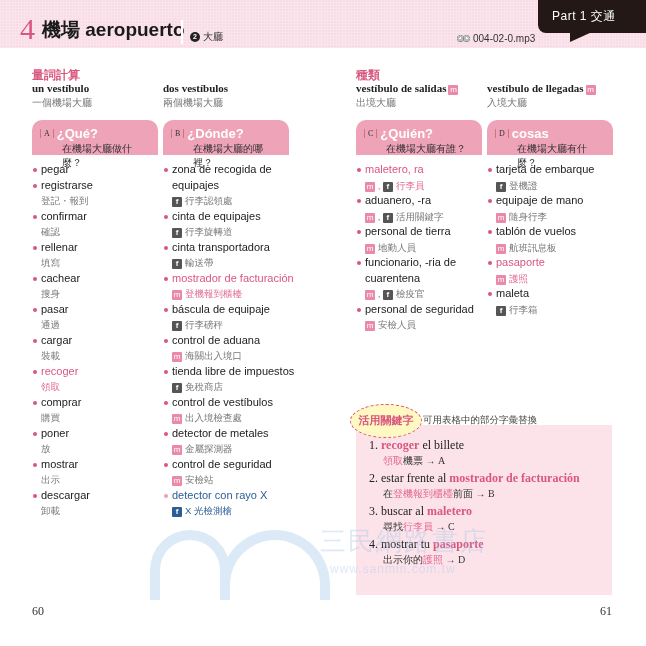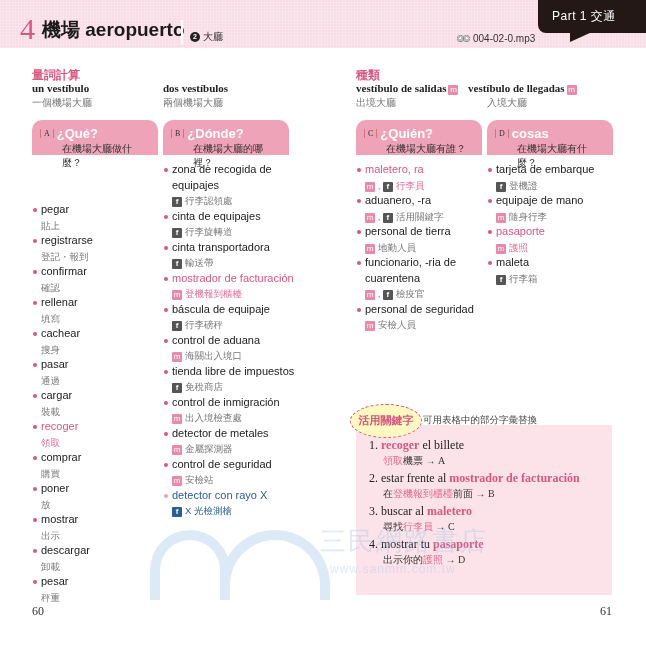--- a/index.html
+++ b/index.html
@@ -132,44 +132,43 @@
 
 <div class="sec-heading" style="left:32px; top:67px;">量詞計算</div>
 <div class="sp-word" style="left:32px; top:82px;">un vestíbulo</div>
 <div class="zh-word" style="left:32px; top:96px;">一個機場大廳</div>
 <div class="sp-word" style="left:163px; top:82px;">dos vestíbulos</div>
 <div class="zh-word" style="left:163px; top:96px;">兩個機場大廳</div>
 
 <div class="sec-heading" style="left:356px; top:67px;">種類</div>
 <div class="sp-word" style="left:356px; top:82px;"><span>vestíbulo de salidas</span><span class="m-badge">m</span></div>
 <div class="zh-word" style="left:356px; top:96px;">出境大廳</div>
-<div class="sp-word" style="left:468px; top:82px;"><span>vestíbulo de llegadas</span><span class="m-badge">m</span></div>
+<div class="sp-word" style="left:487px; top:82px;"><span>vestíbulo de llegadas</span><span class="m-badge">m</span></div>
 <div class="zh-word" style="left:487px; top:96px;">入境大廳</div>
 
 <div class="col-header" style="left:32px; top:120px; width:126px;">
   <span class="letter">A</span><span class="q">¿Qué?</span>
   <span class="zh-q">在機場大廳做什麼？</span>
 </div>
 <div class="col-header" style="left:163px; top:120px; width:126px;">
   <span class="letter">B</span><span class="q">¿Dónde?</span>
   <span class="zh-q">在機場大廳的哪裡？</span>
 </div>
 <div class="col-header" style="left:356px; top:120px; width:126px;">
   <span class="letter">C</span><span class="q">¿Quién?</span>
   <span class="zh-q">在機場大廳有誰？</span>
 </div>
 <div class="col-header" style="left:487px; top:120px; width:126px;">
   <span class="letter">D</span><span class="q">cosas</span>
   <span class="zh-q">在機場大廳有什麼？</span>
 </div>
 
-<ul class="word-list" style="left:32px; top:162px; width:125px;margin-top:40px;">
+<ul class="word-list" style="left:32px; top:162px; width:125px;">
   <li>
       <span class="es">pegar</span>
-      <span class="zh">貼上</span>
     </li>
   <li>
       <span class="es">registrarse</span>
       <span class="zh">登記・報到</span>
     </li>
   <li>
       <span class="es">confirmar</span>
       <span class="zh">確認</span>
     </li>
   <li>
@@ -201,24 +200,20 @@
       <span class="zh">放</span>
     </li>
   <li>
       <span class="es">mostrar</span>
       <span class="zh">出示</span>
     </li>
   <li>
       <span class="es">descargar</span>
       <span class="zh">卸載</span>
     </li>
-  <li>
-      <span class="es">pesar</span>
-      <span class="zh">秤重</span>
-    </li>
 </ul>
 
 <ul class="word-list" style="left:163px; top:162px; width:135px;">
   <li>
       <span class="es">zona de recogida de equipajes</span>
       <span class="zh"><span class="f-badge">f</span><span class="gap">行李認領處</span></span>
     </li>
   <li>
       <span class="es">cinta de equipajes</span>
       <span class="zh"><span class="f-badge">f</span><span class="gap">行李旋轉道</span></span>
@@ -237,21 +232,21 @@
     </li>
   <li>
       <span class="es">control de aduana</span>
       <span class="zh"><span class="m-badge" style="margin-left:0">m</span><span class="gap">海關出入境口</span></span>
     </li>
   <li>
       <span class="es">tienda libre de impuestos</span>
       <span class="zh"><span class="f-badge">f</span><span class="gap">免稅商店</span></span>
     </li>
   <li>
-      <span class="es">control de inmigración</span>
+      <span class="es">control de vestíbulos</span>
       <span class="zh"><span class="m-badge" style="margin-left:0">m</span><span class="gap">出入境檢查處</span></span>
     </li>
   <li>
       <span class="es">detector de metales</span>
       <span class="zh"><span class="m-badge" style="margin-left:0">m</span><span class="gap">金屬探測器</span></span>
     </li>
   <li>
       <span class="es">control de seguridad</span>
       <span class="zh"><span class="m-badge" style="margin-left:0">m</span><span class="gap">安檢站</span></span>
     </li>
@@ -285,20 +280,24 @@
 </ul>
 
 <ul class="word-list" style="left:487px; top:162px; width:130px;">
   <li>
       <span class="es">tarjeta de embarque</span>
       <span class="zh"><span class="f-badge">f</span><span class="gap">登機證</span></span>
     </li>
   <li>
       <span class="es">equipaje de mano</span>
       <span class="zh"><span class="m-badge" style="margin-left:0">m</span><span class="gap">隨身行李</span></span>
+    </li>
+  <li>
+      <span class="es">tablón de vuelos</span>
+      <span class="zh"><span class="m-badge" style="margin-left:0">m</span><span class="gap">航班訊息板</span></span>
     </li>
   <li>
       <span class="es hl">pasaporte</span>
       <span class="zh hl"><span class="m-badge" style="margin-left:0">m</span><span class="gap">護照</span></span>
     </li>
   <li>
       <span class="es">maleta</span>
       <span class="zh"><span class="f-badge">f</span><span class="gap">行李箱</span></span>
     </li>
 </ul>

